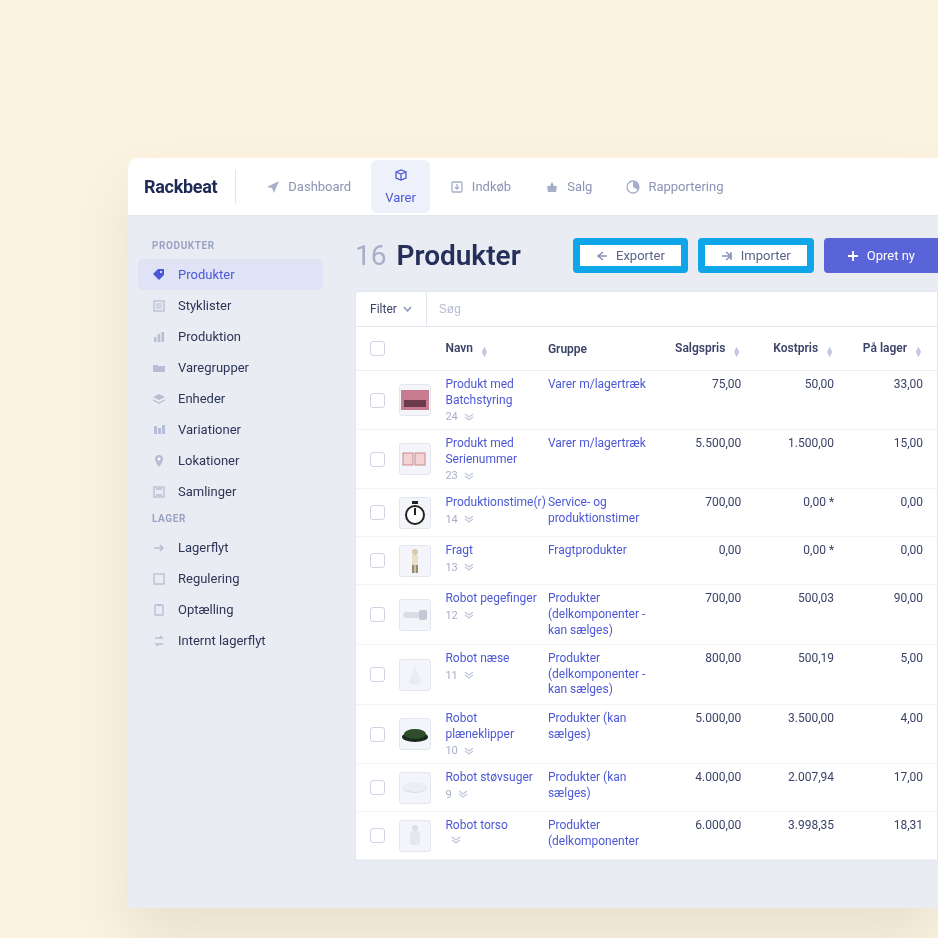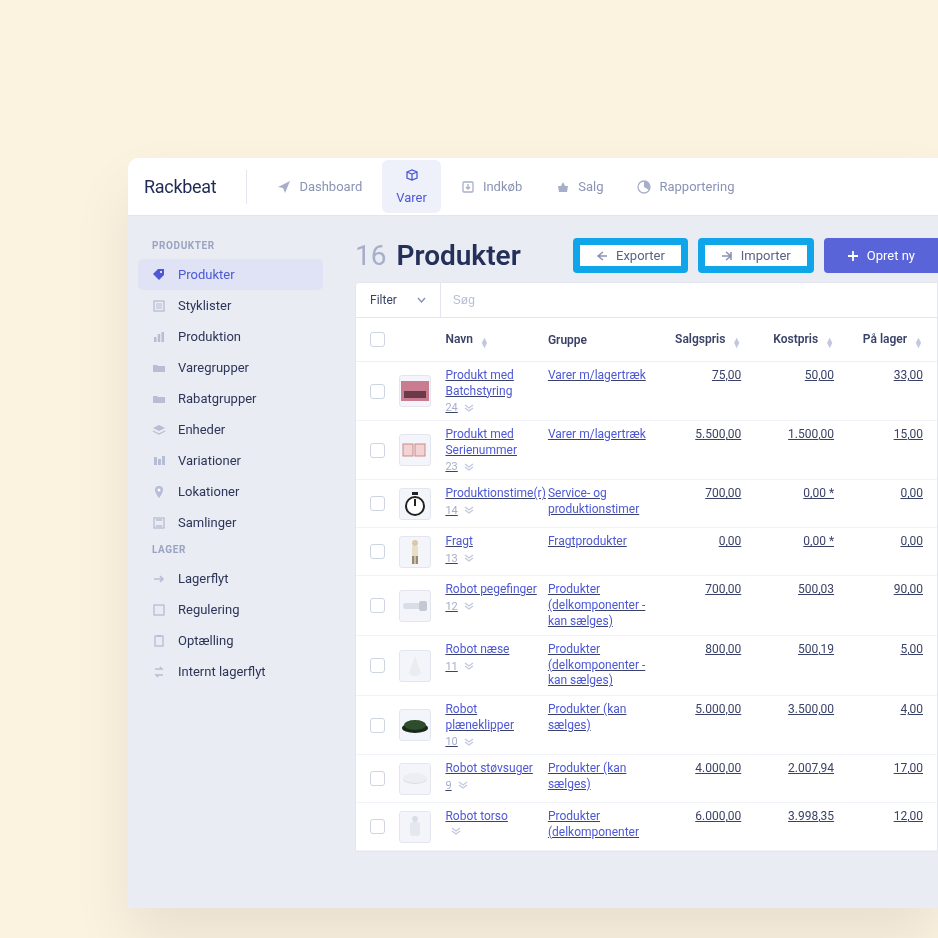--- a/index.html
+++ b/index.html
@@ -21,25 +21,25 @@
   
   .topnav {
     height: 58px;
     background: #ffffff;
     display: flex;
     align-items: center;
     padding: 0 16px;
     border-bottom: 1px solid #e3e6ee;
   }
   .brand {
-    font-weight: 400;
+    font-weight: 700;
     color: #1e2a55;
     font-size: 18px;
     letter-spacing: -0.3px;
-    padding-right: 30px;
+    padding-right: 18px;
     border-right: 1px solid #e3e6ee;
     height: 34px;
     display: flex;
     align-items: center;
   }
   .nav-items { display: flex; gap: 6px; margin-left: 16px; }
   .nav-item {
     display: flex; align-items: center; gap: 8px;
     padding: 8px 14px; border-radius: 6px;
     color: #8a93b4; font-size: 13px; cursor: pointer;
@@ -54,55 +54,55 @@
   .side-item {
     display: flex; align-items: center; gap: 12px;
     padding: 8px 14px; border-radius: 5px;
     color: #2d3558; font-size: 13px; cursor: pointer;
   }
   .side-item .ico { width: 14px; height: 14px; color: #9aa3c2; display:inline-flex; }
   .side-item.active { background: #dfe3f5; color: #4c58d6; }
   .side-item.active .ico { color: #4c58d6; }
 
   .content { flex: 1; padding: 22px 0 0 22px; background: #e9ecf3; min-width:0; overflow:hidden; }
-  .content-header { display: flex; align-items: center; gap: 10px; margin-bottom: 9px; padding-right: 0; }
+  .content-header { display: flex; align-items: center; gap: 10px; margin-bottom: 18px; padding-right: 0; }
   .count { font-size: 28px; color: #a7aec9; font-weight: 400; }
   .page-title { font-size: 28px; color: #24305a; font-weight: 600; }
   .spacer { flex: 1; }
   .btn {
     display: flex; align-items: center; gap: 8px;
     padding: 3px 16px; border: 7px solid #0ea5e9; border-radius: 4px;
     background: #fff; color: #5a6385; font-size: 13px; cursor: pointer;
   }
   .btn.primary { background: #5864d8; color: #fff; border-color: #5864d8; }
   .btn .ico { width: 12px; height: 12px; display:inline-flex; }
 
   
   .panel { background: #fff; border: 1px solid #e3e6ee; border-radius: 4px 0 0 0; overflow: hidden; }
   .filterbar { display: flex; border-bottom: 1px solid #e3e6ee; }
   .filter-btn {
-    display: flex; align-items: center; gap: 20px;
+    display: flex; align-items: center; gap: 6px;
     padding: 10px 14px; font-size: 12px; color: #3a4268;
     border-right: 1px solid #e3e6ee; cursor: pointer;
   }
   .search-input { flex: 1; border: none; outline: none; padding: 10px 12px; font-size: 12px; color: #3b82f6; }
   .search-input::placeholder { color: #b6bdd4; }
 
   .thead, .trow { display: flex; align-items: center; padding: 0 14px; }
   .thead { height: 44px; font-size: 12px; color: #3a4268; font-weight: 600; border-bottom: 1px solid #eceff6; }
   .col-chk { width: 30px; }
   .col-img { width: 48px; }
   .col-name { width: 106px; }
   .col-group { width: 110px; }
   .col-sales { width: 90px; text-align: right; }
   .col-cost { width: 96px; text-align: right; }
   .col-stock { width: 92px; text-align: right; }
   .sort-ico { margin-left: 4px; color: #c2c8de; font-size: 9px; display:inline-flex; flex-direction:column; line-height:5px; }
 
-  .trow { min-height: 48px; padding-top: 6px; padding-bottom: 6px; border-bottom: 1px solid #f1f3f8; font-size: 12px; color: #3a4268; align-items: flex-start; text-decoration: underline; }
+  .trow { min-height: 48px; padding-top: 6px; padding-bottom: 6px; border-bottom: 1px solid #f1f3f8; font-size: 12px; color: #3a4268; align-items: flex-start; }
   .trow .col-chk, .trow .col-img { align-self: center; }
   .chk { width: 15px; height: 15px; border: 1px solid #cfd4e4; border-radius: 3px; background:#fff; }
   .thumb { width: 32px; height: 32px; background: #f4f5fa; border: 1px solid #e3e6ee; border-radius: 3px; display:flex; align-items:center; justify-content:center; overflow:hidden; }
   .name-link { color: #4c58d6; font-size: 12px; line-height: 1.3; display:block; }
   .group-link { color: #4c58d6; font-size: 12px; line-height: 1.3; }
   .sub { color: #a7aec9; font-size: 11px; display:flex; align-items:center; gap:6px; margin-top:2px; }
   .sub .chev { color:#c2c8de; }
   .num { text-align: right; }
 
   svg { display:block; }
@@ -192,28 +192,20 @@
           </span>
           <span>Produktion</span>
         </div>
         <div class="side-item">
           <span class="ico">
             <svg width="14" height="14" viewBox="0 0 14 14">
               <path d="M1 4 H5 L6 5 H13 V11 H1 Z" fill="#b6bdd4"></path>
             </svg>
           </span>
           <span>Varegrupper</span>
-        </div>
-        <div class="side-item">
-          <span class="ico">
-            <svg width="14" height="14" viewBox="0 0 14 14">
-              <path d="M1 4 H5 L6 5 H13 V11 H1 Z" fill="#b6bdd4"></path>
-            </svg>
-          </span>
-          <span>Rabatgrupper</span>
         </div>
         <div class="side-item">
           <span class="ico">
             <svg width="14" height="14" viewBox="0 0 14 14">
               <path d="M7 2 L13 5 L7 8 L1 5 Z" fill="#b6bdd4"></path>
               <path d="M1 8 L7 11 L13 8" stroke="#b6bdd4" fill="none" stroke-width="1.3"></path>
             </svg>
           </span>
           <span>Enheder</span>
         </div>
@@ -597,19 +589,19 @@
                   <span class="chev">
                     <svg width="10" height="8" viewBox="0 0 10 8">
                       <path d="M1 1 L5 4 L9 1 M1 4 L5 7 L9 4" stroke="#c2c8de" fill="none" stroke-width="1.2"></path>
                     </svg>
                   </span>
                 </div>
               </div>
               <div class="col-group"><a class="group-link">Produkter (delkomponenter</a></div>
               <div class="col-sales num">6.000,00</div>
               <div class="col-cost num">3.998,35</div>
-              <div class="col-stock num">12,00</div>
+              <div class="col-stock num">18,31</div>
             </div>
           </div>
       </div>
     </div>
   </div>
 </div>
 
 </body></html>

